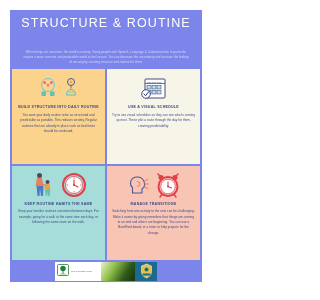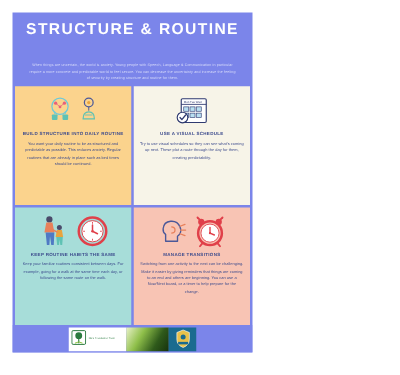--- a/index.html
+++ b/index.html
@@ -34,21 +34,21 @@
   }
   
   .header {
     padding: 7px 8px 5px 8px;
     text-align: center;
     flex: 0 0 auto;
   }
   .title {
     color: #ffffff;
     font-size: 12.5px;
-    font-weight: bold;
+    font-weight: normal;
     letter-spacing: 1.1px;
     line-height: 1.05;
     margin: 0 0 20px 0;
     white-space: nowrap;
   }
   .intro {
     color: #D8DCFA;
     font-size: 2.9px;
     line-height: 1.65;
     margin: 0;

